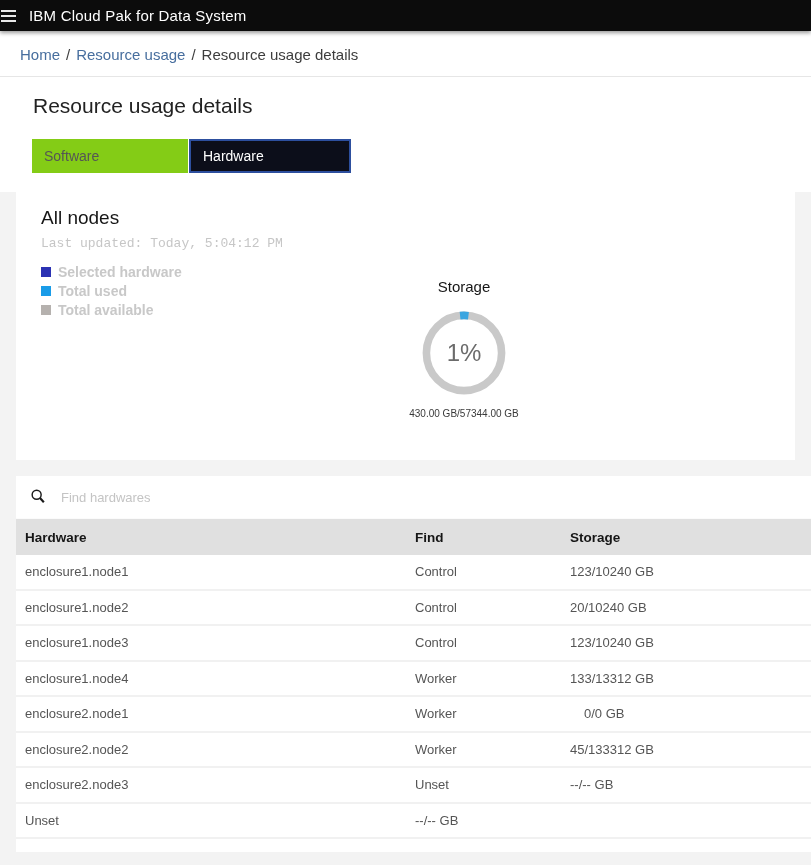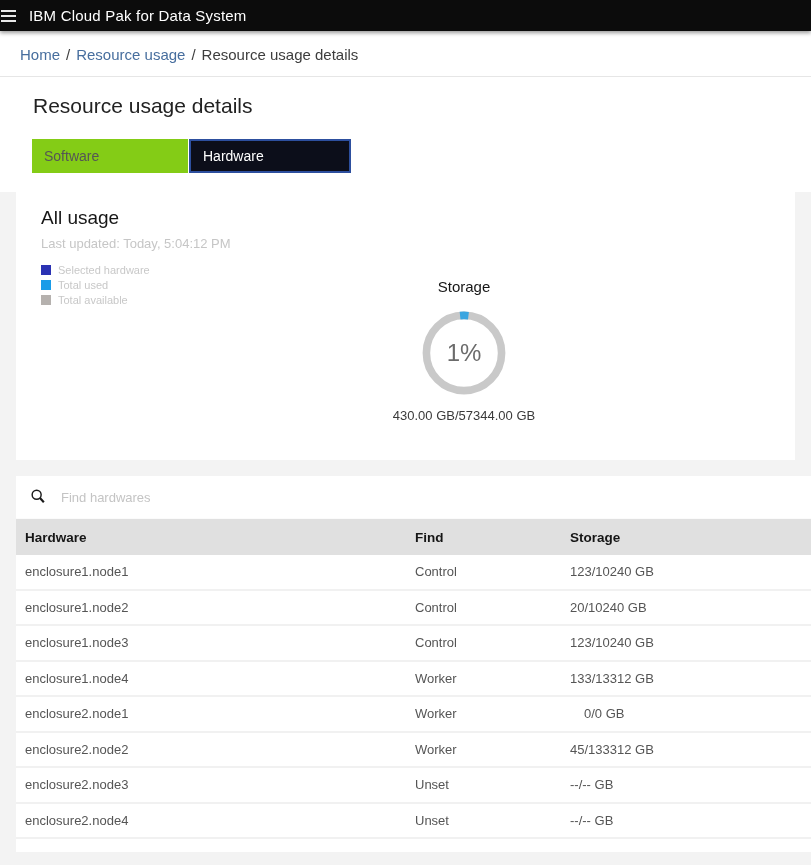--- a/index.html
+++ b/index.html
@@ -30,33 +30,33 @@
   .tab.software { background:#84cc16; color:#555; }
   .tab.hardware { background:#0c0e1a; color:#fff; border:2px solid #2d4f9e; width:162px; margin-left:1px; }
 
   
   .section { background:#f3f3f3; margin-top:19px; height:679px; }
 
   
   .card { background:#fff; margin:0 16px; height:268px; position:relative;
     padding:15px 0 0 25px; }
   .card-title { font-size:19px; color:#161616; font-weight:400; }
-  .card-updated { font-size:13px; color:#c6c6c6; margin-top:7px; }
+  .card-updated { font-size:13px; color:#c6c6c6; margin-top:7px;font-family:Liberation Mono, monospace; }
   .legend { margin-top:13px; }
   .legend-item { display:flex; align-items:center; margin-bottom:3px; }
   .legend-swatch { width:10px; height:10px; margin-right:7px; flex:none; }
-  .legend-label { font-size:11px; color:#c8c8c8; }
+  .legend-label { font-size:14px; color:#c8c8c8;font-weight:bold; }
 
   .chart-wrap { position:absolute; left:363px; top:86px; width:170px; text-align:center; }
   .chart-title { font-size:15px; color:#161616; }
   .donut-holder { position:relative; width:96px; height:96px; margin:10px auto 0; }
   .donut-holder svg { display:block; }
   .donut-center { position:absolute; inset:0; display:flex; align-items:center;
     justify-content:center; font-size:24px; color:#6b6b6b; }
-  .chart-caption { font-size:13px; color:#3a3a3a; margin-top:7px; white-space:nowrap; }
+  .chart-caption { font-size:10px; color:#3a3a3a; margin-top:7px; white-space:nowrap; }
 
   
   .listing { background:#fff; margin:16px 0 0 16px; height:376px; }
   .search-row { height:43px; display:flex; align-items:center; padding-left:13px;
     border-bottom:1px solid #fbfbfb; }
   .search-icon { flex:none; width:18px; height:18px; }
   .search-input { border:none; outline:none; flex:1; margin-left:14px; font-size:13px;
     color:#3d3d3d; font-family:"Liberation Sans", sans-serif; background:transparent; }
   .search-input::placeholder { color:#c4c4c4; opacity:1; }
 
@@ -86,21 +86,21 @@
 <h1 class="page-title">Resource usage details</h1>
 
 <div class="tabs">
   <div class="tab software">Software</div>
   <div class="tab hardware">Hardware</div>
 </div>
 
 <div class="section">
 
   <div class="card">
-    <div class="card-title">All usage</div>
+    <div class="card-title">All nodes</div>
     <div class="card-updated">Last updated: Today, 5:04:12 PM</div>
 
     <div class="legend">
       <div class="legend-item">
         <span class="legend-swatch" style="background:#2b32b3"></span>
         <span class="legend-label">Selected hardware</span>
       </div>
       <div class="legend-item">
         <span class="legend-swatch" style="background:#1a9ce8"></span>
         <span class="legend-label">Total used</span>
@@ -169,19 +169,18 @@
       <div class="cell">enclosure2.node2</div>
       <div class="cell">Worker</div>
       <div class="cell">45/133312 GB</div>
     </div>
     <div class="grid-row trow">
       <div class="cell">enclosure2.node3</div>
       <div class="cell">Unset</div>
       <div class="cell">--/-- GB</div>
     </div>
     <div class="grid-row trow">
-      <div class="cell">enclosure2.node4</div>
       <div class="cell">Unset</div>
       <div class="cell">--/-- GB</div>
     </div>
 
   </div>
 </div>
 
 </body></html>

